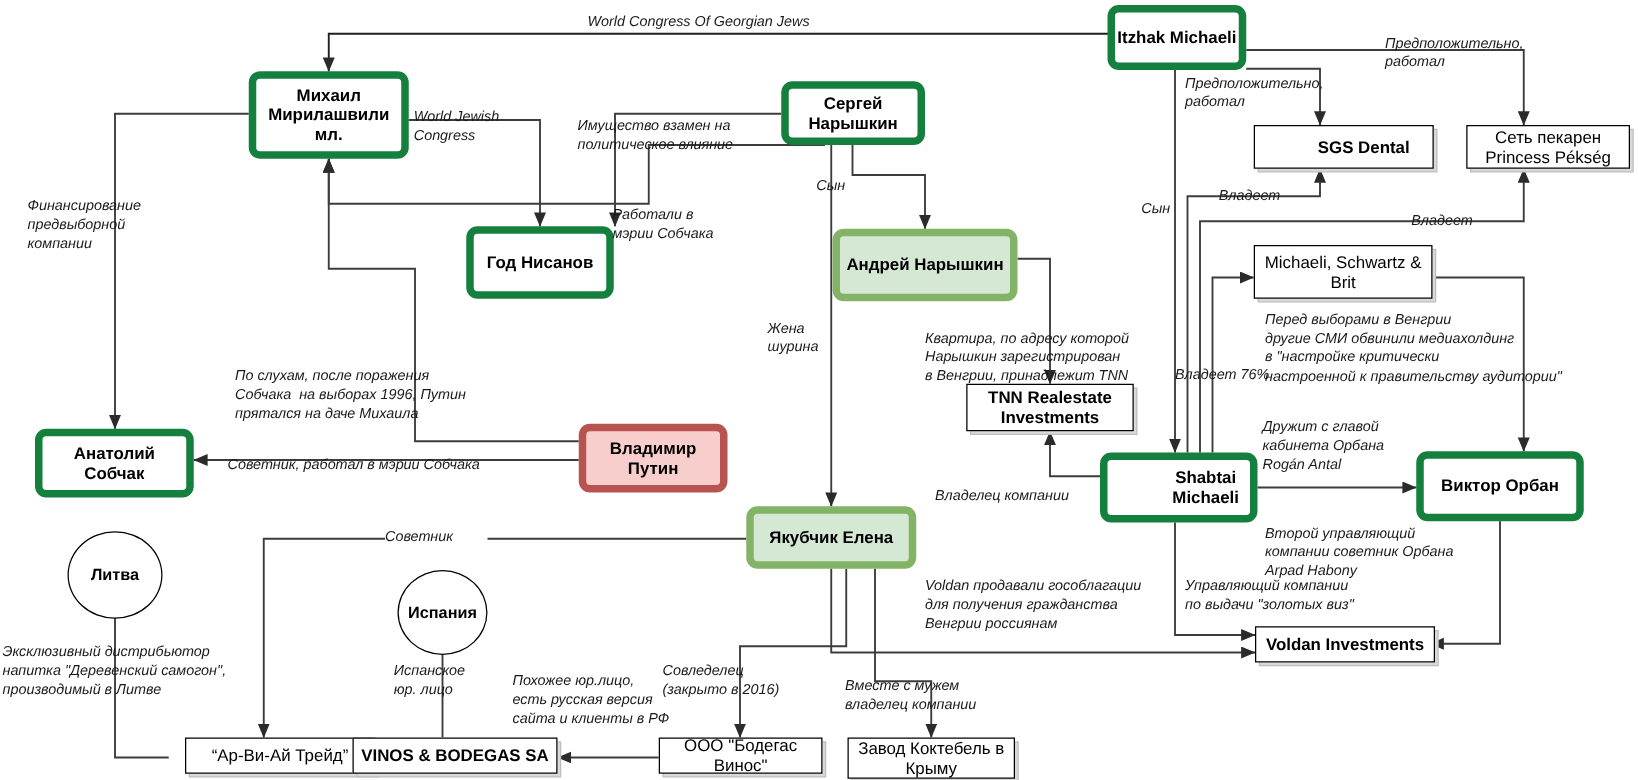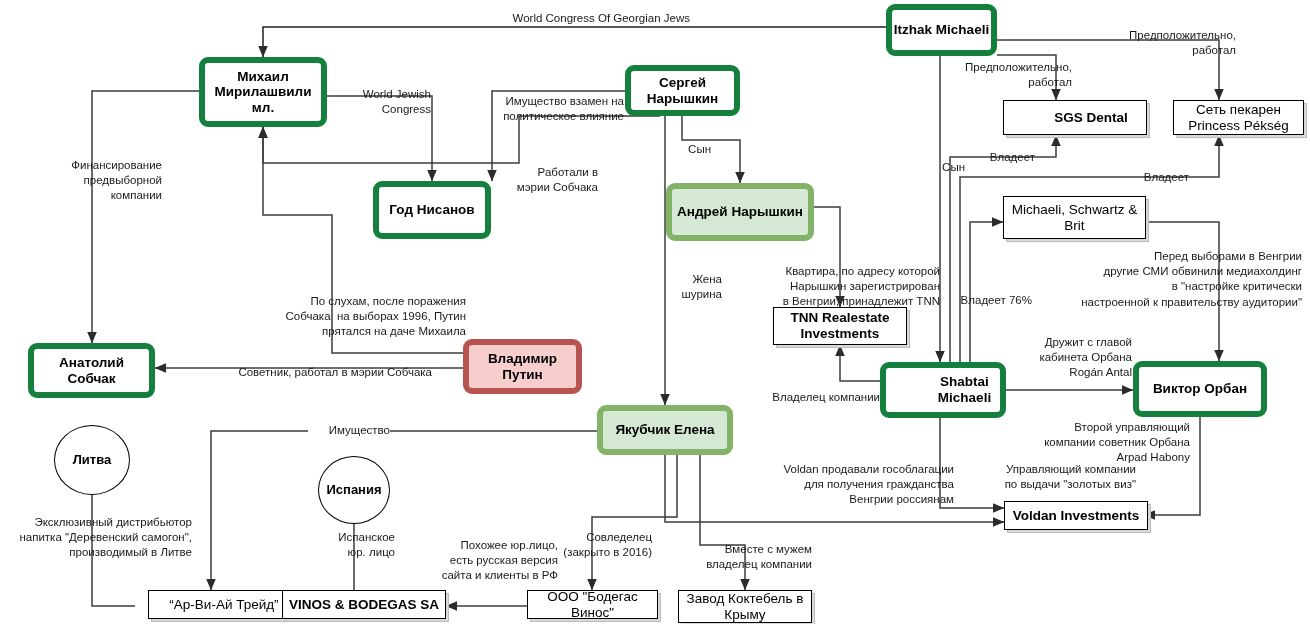--- a/index.html
+++ b/index.html
@@ -9,22 +9,22 @@
 
   .node{position:absolute;box-sizing:border-box;display:flex;align-items:center;justify-content:center;
         text-align:center;font-weight:bold;color:#000;line-height:1.15;z-index:5;background:#fff;}
   .node.round{border:6px solid #15803d;border-radius:9px;font-size:13.5px;}
   .node.rect{border:1.6px solid #000;border-radius:0;font-size:13.5px;
              box-shadow:3px 3px 0 -1px #d9d9d9, 3px 3px 0 0 #bdbdbd;}
   .node.circle{border:1.3px solid #000;border-radius:50%;font-size:13px;}
   .node.pink{background:#f8cecc;border-color:#b85450;}
   .node.green{background:#d5e8d4;border-color:#82b366;}
 
-  .lbl{position:absolute;font-size:11.5px;color:#1a1a1a;line-height:1.32;
-       text-align:right;z-index:6;white-space:pre;background:transparent;}
+  .lbl{position:absolute;font-style:italic;font-size:11.5px;color:#1a1a1a;line-height:1.32;
+       text-align:left;z-index:6;white-space:pre;background:transparent;}
 </style>
 </head>
 <body>
 
 <div id="stage">
 
   <svg id="wires" viewBox="0 0 1310 624">
     <defs>
       <marker id="ah" markerWidth="9" markerHeight="9" refX="7.4" refY="3.2" orient="auto" markerUnits="strokeWidth">
         <path d="M0,0 L7.6,3.2 L0,6.4 z" fill="#2b2b2b"></path>
@@ -195,21 +195,21 @@
 мэрии Собчака</div>
 
   <div class="lbl" style="left:188px;top:294px;width:278px;">По слухам, после поражения
 Собчака  на выборах 1996, Путин
 прятался на даче Михаила</div>
 
   <div class="lbl" style="left:182px;top:365px;width:250px;">Советник, работал в мэрии Собчака</div>
 
   <div class="lbl" style="left:653px;top:142px;width:58px;">Сын</div>
 
-  <div class="lbl" style="left:648px;top:256px;width:74px;margin-top:16px;">Жена
+  <div class="lbl" style="left:614px;top:256px;width:74px;">Жена
 шурина</div>
 
   <div class="lbl" style="left:740px;top:248px;width:200px;margin-top:16px;">Квартира, по адресу которой
 Нарышкин зарегистрирован
 в Венгрии, принадлежит TNN</div>
 
   <div class="lbl" style="left:948px;top:60px;width:124px;">Предположительно,
 работал</div>
 
   <div class="lbl" style="left:1108px;top:28px;width:128px;">Предположительно,
@@ -238,21 +238,21 @@
 
   <div class="lbl" style="left:948px;top:462px;width:188px;">Управляющий компании
 по выдачи "золотых виз"</div>
 
   <div class="lbl" style="left:740px;top:462px;width:214px;">Voldan продавали гособлагации
 для получения гражданства
 Венгрии россиянам</div>
 
   <div class="lbl" style="left:748px;top:390px;width:132px;">Владелец компании</div>
 
-  <div class="lbl" style="left:308px;top:423px;width:82px;background:#fff;">Имущество</div>
+  <div class="lbl" style="left:308px;top:423px;width:82px;background:#fff;">Советник</div>
 
   <div class="lbl" style="left:2px;top:515px;width:190px;">Эксклюзивный дистрибьютор
 напитка "Деревенский самогон",
 производимый в Литве</div>
 
   <div class="lbl" style="left:315px;top:530px;width:80px;">Испанское
 юр. лицо</div>
 
   <div class="lbl" style="left:410px;top:538px;width:148px;">Похожее юр.лицо,
 есть русская версия

